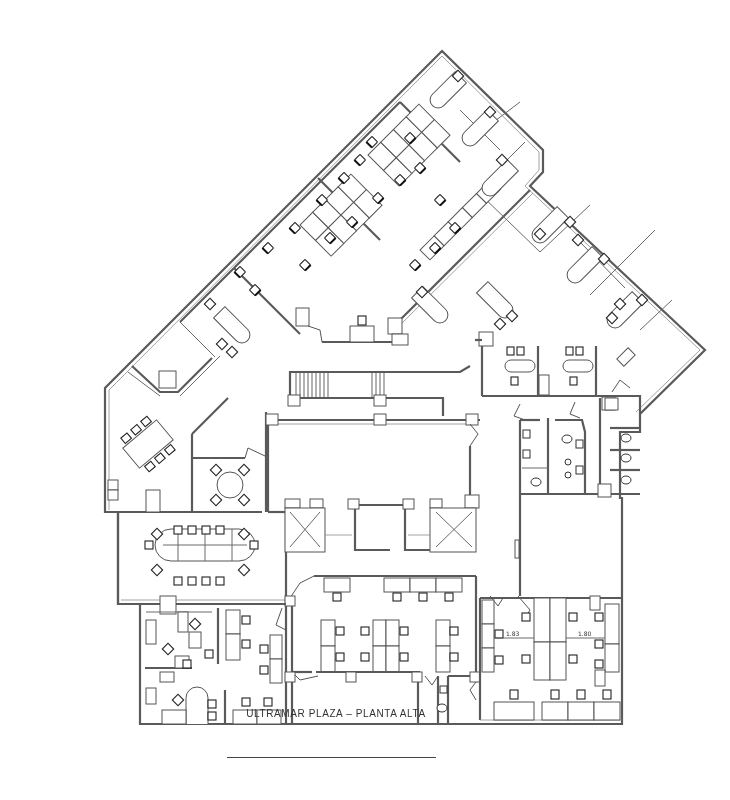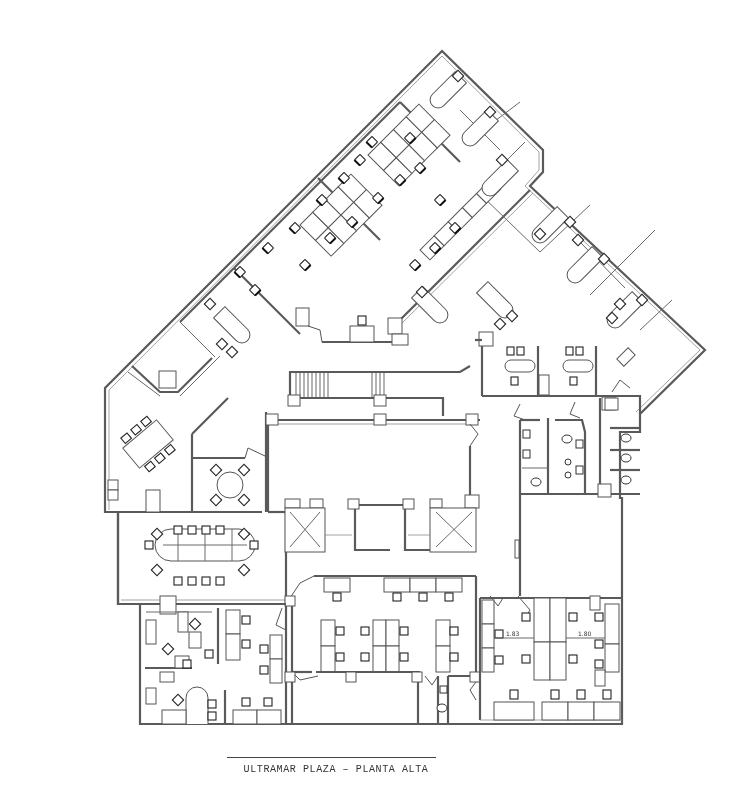--- a/index.html
+++ b/index.html
@@ -9,22 +9,22 @@
   .wall2 { fill: none; stroke: #8a8a8a; stroke-width: 0.8; }
   .thin { fill: none; stroke: #6a6a6a; stroke-width: 1; }
   .furn { fill: #ffffff; stroke: #555; stroke-width: 1; }
   .chair { fill: #ffffff; stroke: #222; stroke-width: 1.1; }
   .chairback { fill: none; stroke: #111; stroke-width: 2; }
   .col { fill: #ffffff; stroke: #555; stroke-width: 1; }
   .stair { fill: none; stroke: #555; stroke-width: 0.9; }
   .door { fill: none; stroke: #555; stroke-width: 1; }
   .wc { fill: #fff; stroke: #333; stroke-width: 1; }
   .dim-text { font-family: "DejaVu Sans", sans-serif; font-size: 6px; fill: #333; }
-  #caption { position: absolute; left: 236px; top: 764px; width: 200px; text-align: center;
-             font-family: Liberation Mono, monospace; font-size: 10px; letter-spacing: 0.6px; color: #333; }
+  #caption { position: absolute; left: 236px; top: 708px; width: 200px; text-align: center;
+             font-family: Liberation Sans, sans-serif; font-size: 10px; letter-spacing: 0.6px; color: #333; }
   #caption-rule { position: absolute; left: 227px; top: 757px; width: 209px; height: 0; border-top: 1.3px solid #444; }
 </style>
 </head>
 <body>
 
 <svg id="plan" viewBox="0 0 730 800" xmlns="http://www.w3.org/2000/svg">
 
   <g>
 
     <path class="wall" d="M105,512 L105,388 L442,51 L543,150 L543,172 L530,186 L705,350 L640,414 L640,432 L620,432 L620,498 L622,498 L622,724 L140,724 L140,604 L118,604 L118,512 Z"></path>

